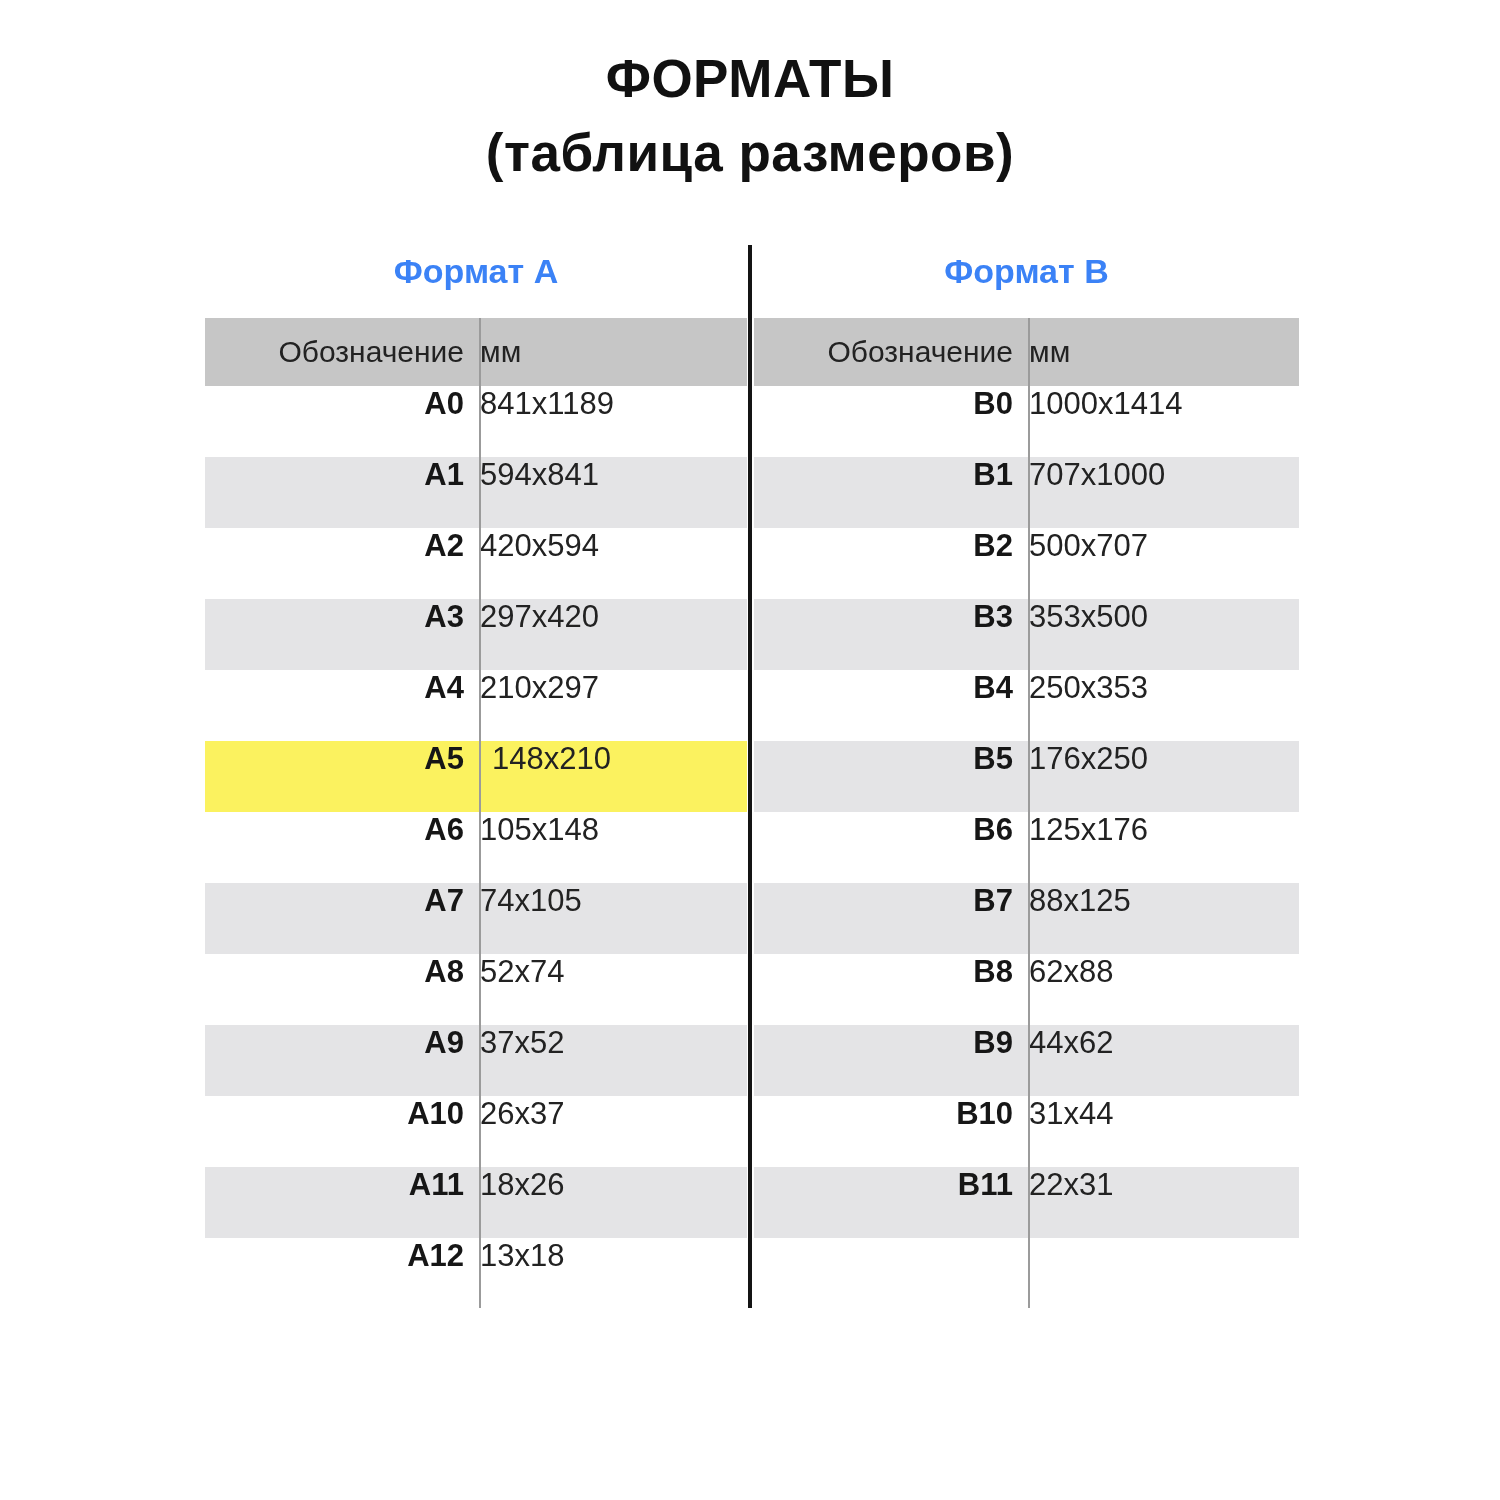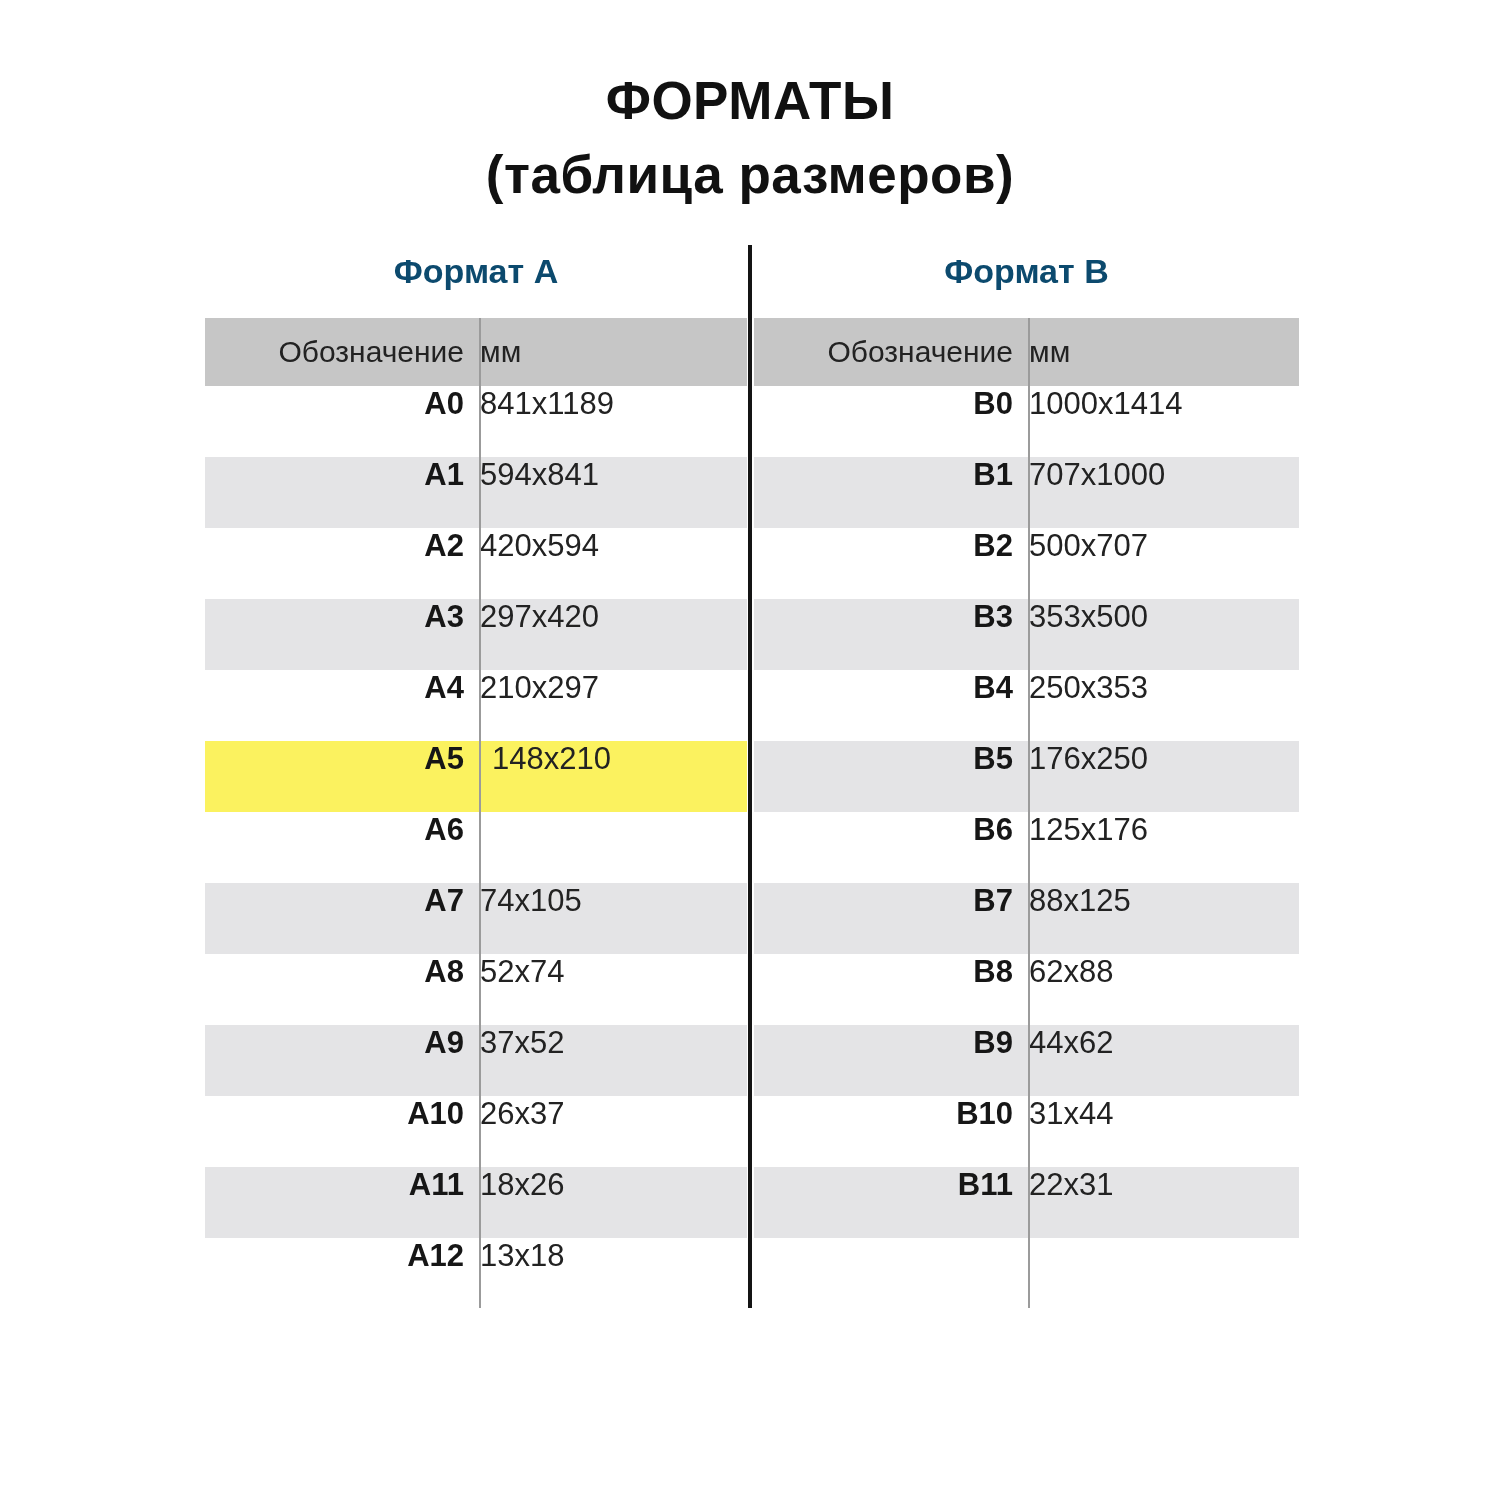--- a/index.html
+++ b/index.html
@@ -7,21 +7,21 @@
     position: relative;
     width: 1500px;
     height: 1500px;
     background: var(--bg, #ffffff);
     font-family: "Liberation Sans", sans-serif;
     color: var(--text, #1d1d1d);
     overflow: hidden;
   }
   .title {
     position: absolute;
-    top: 64px;
+    top: 42px;
     left: 0;
     width: 100%;
     text-align: center;
     font-weight: bold;
     font-size: 53px;
     line-height: 74px;
     color: #111111;
     letter-spacing: 0.5px;
   }
   .tables {
@@ -44,21 +44,21 @@
   }
   .half-title {
     height: 73px;
     display: flex;
     align-items: center;
     justify-content: center;
     padding-bottom: 20px;
     box-sizing: border-box;
     font-weight: bold;
     font-size: 34px;
-    color: #0c4a6e;
+    color: #3b82f6;
   }
   .thead {
     height: 68px;
     background: var(--header-bg, #c6c6c6);
     display: flex;
     align-items: center;
     font-size: 30px;
     color: #222222;
   }
   .row {
@@ -129,20 +129,21 @@
           <div class="row">
     <div class="c1 code">A4</div>
     <div class="c2 size">210x297</div>
   </div>
           <div class="row highlight">
     <div class="c1 code">A5</div>
     <div class="c2 size">148x210</div>
   </div>
           <div class="row">
     <div class="c1 code">A6</div>
+    <div class="c2 size">105x148</div>
   </div>
           <div class="row stripe">
     <div class="c1 code">A7</div>
     <div class="c2 size">74x105</div>
   </div>
           <div class="row">
     <div class="c1 code">A8</div>
     <div class="c2 size">52x74</div>
   </div>
           <div class="row stripe">

